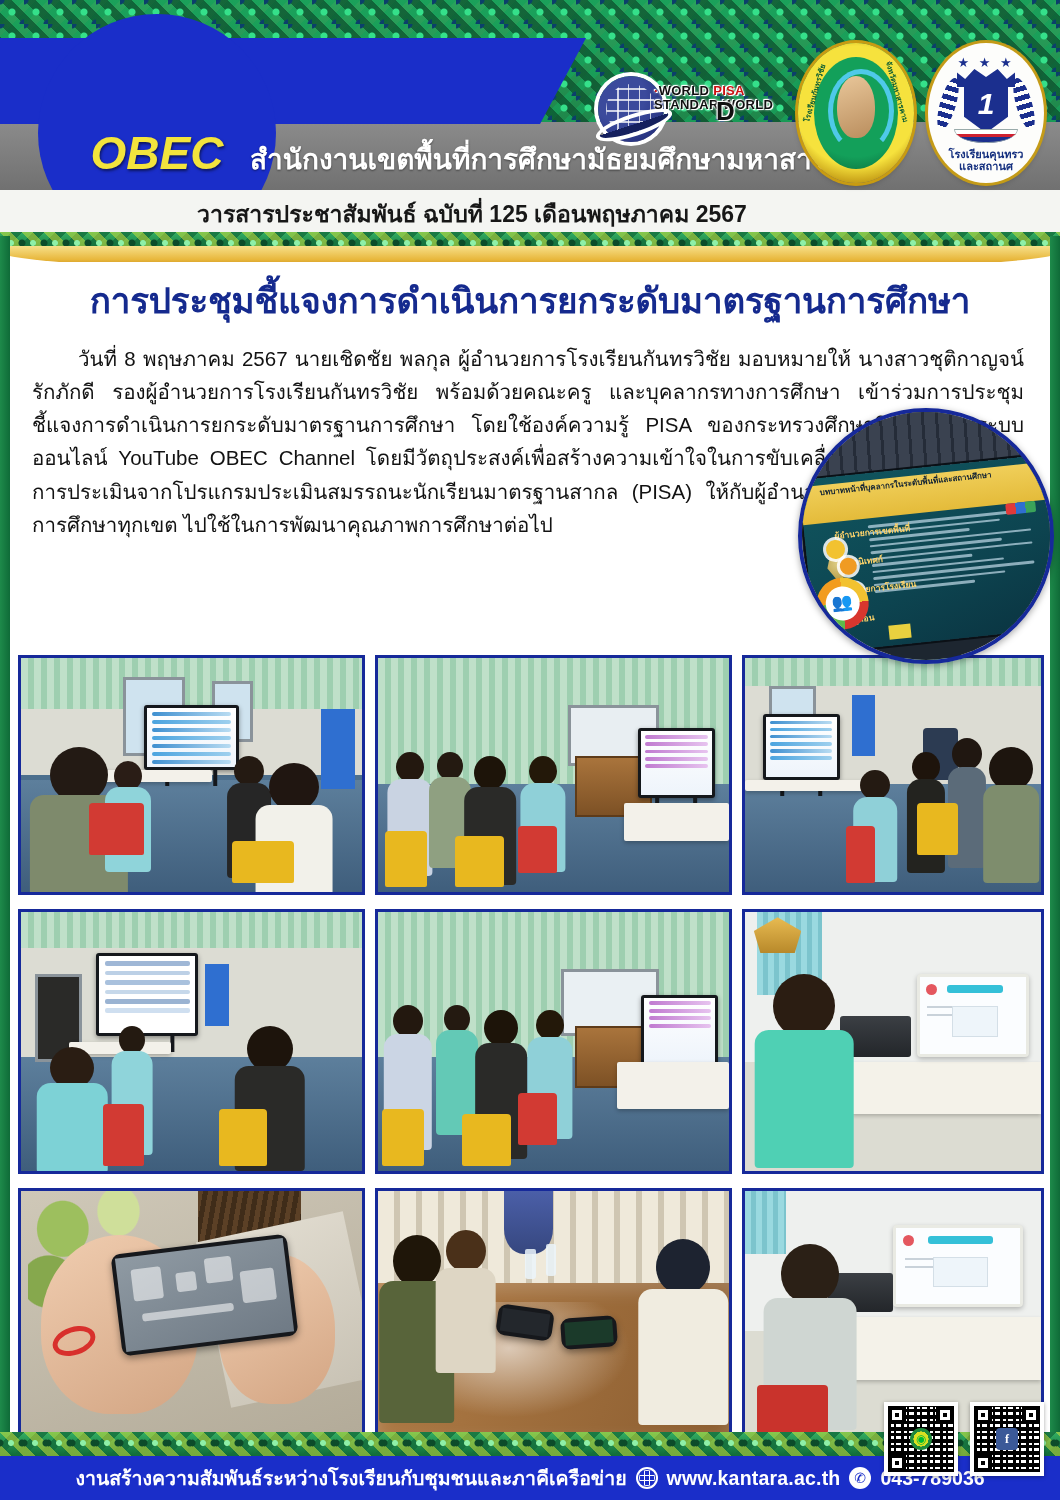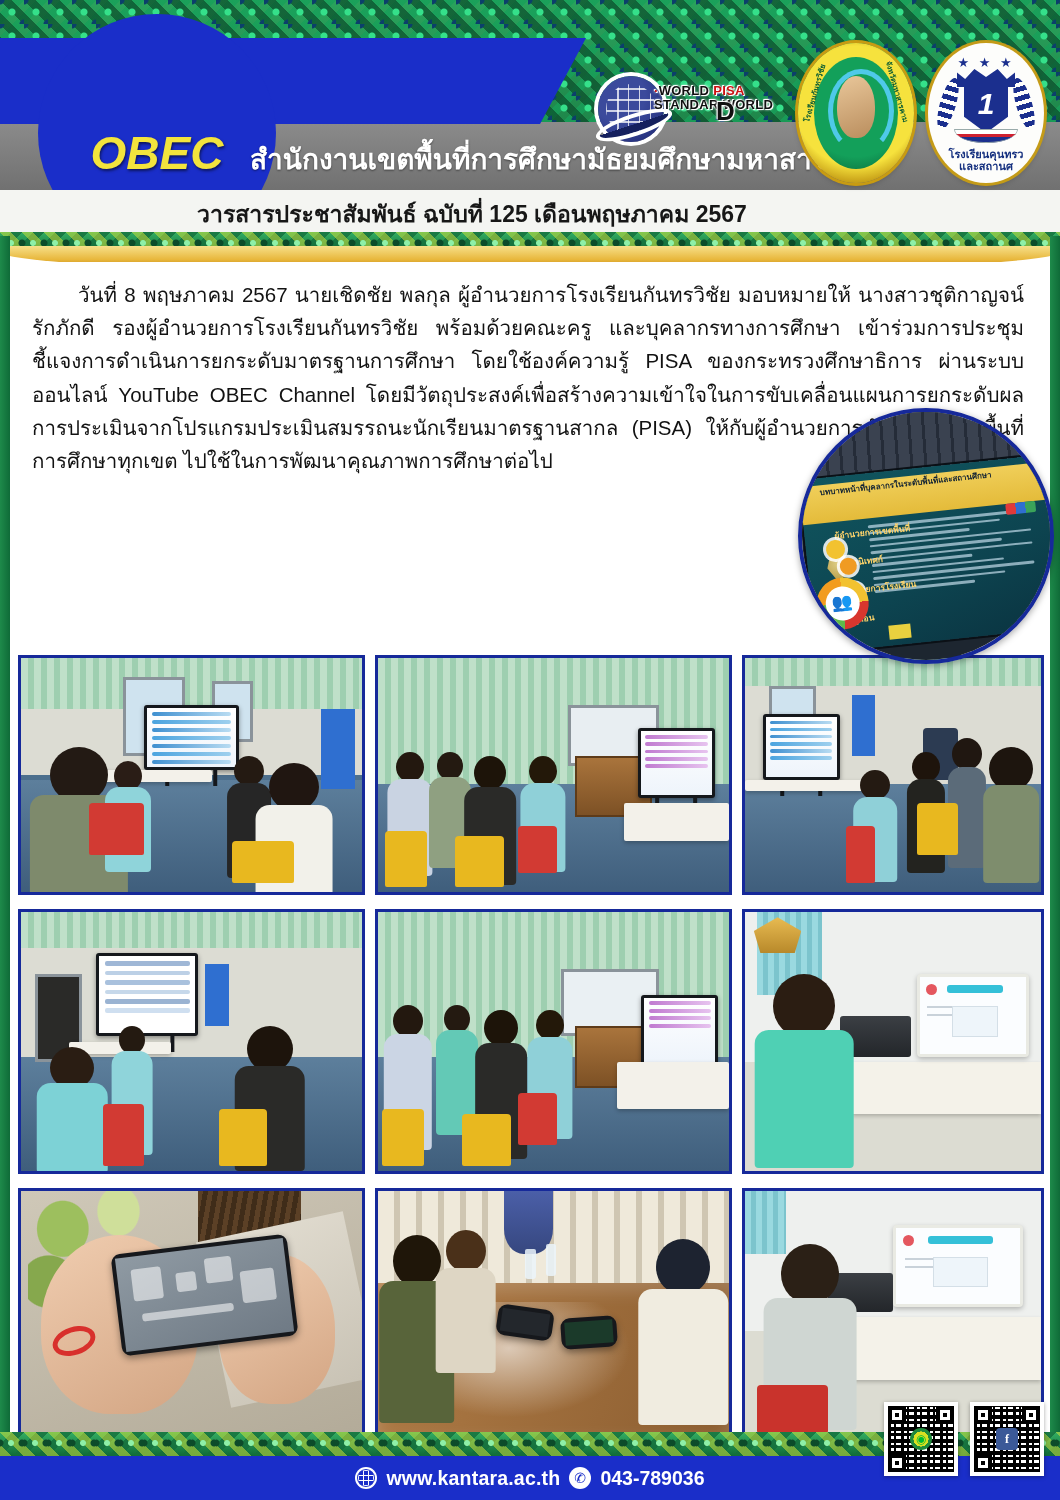--- a/index.html
+++ b/index.html
@@ -549,20 +549,21 @@
   <div class="issue-bg"></div>
   <div class="issue-line">วารสารประชาสัมพันธ์  ฉบับที่  125  เดือนพฤษภาคม 2567</div>
 
   <div class="band-green band-under-head"></div>
   <div class="gold-swoosh"></div>
   <div class="weave-strip-l"></div>
   <div class="weave-strip-r"></div>
 
   <div class="body-wrap">
     <div class="headline">
+      <div>การประชุมชี้แจงการดำเนินการยกระดับมาตรฐานการศึกษา</div>
     </div>
     <p class="para">วันที่ 8 พฤษภาคม 2567 นายเชิดชัย พลกุล ผู้อำนวยการโรงเรียนกันทรวิชัย มอบหมายให้ นางสาวชุติกาญจน์ รักภักดี รองผู้อำนวยการโรงเรียนกันทรวิชัย พร้อมด้วยคณะครู และบุคลากรทางการศึกษา เข้าร่วมการประชุมชี้แจงการดำเนินการยกระดับมาตรฐานการศึกษา โดยใช้องค์ความรู้ PISA ของกระทรวงศึกษาธิการ ผ่านระบบออนไลน์ YouTube OBEC Channel โดยมีวัตถุประสงค์เพื่อสร้างความเข้าใจในการขับเคลื่อนแผนการยกระดับผลการประเมินจากโปรแกรมประเมินสมรรถนะนักเรียนมาตรฐานสากล (PISA) ให้กับผู้อำนวยการสำนักงานเขตพื้นที่การศึกษาทุกเขต ไปใช้ในการพัฒนาคุณภาพการศึกษาต่อไป</p>
   </div>
 
   <div class="inset">
     <div class="scene">
       <div class="kbd"></div>
       <div class="slide">
         <div class="hdr"></div>
         <div class="hdr-txt">บทบาทหน้าที่บุคลากรในระดับพื้นที่และสถานศึกษา</div>
@@ -913,19 +914,20 @@
       <span class="fm tl"></span>
       <span class="fm tr"></span>
       <span class="fm bl"></span>
       <span class="logo-c fb">f</span>
     </div>
   </div>
 
   <div class="band-green band-bottom"></div>
 
   <div class="footer">
+    <span>งานสร้างความสัมพันธ์ระหว่างโรงเรียนกับชุมชนและภาคีเครือข่าย</span>
     <span class="ic-globe"></span>
     <span class="url">www.kantara.ac.th</span>
     <span class="ic-phone">✆</span>
     <span>043-789036</span>
   </div>
 
 </div>
 
 </body></html>

